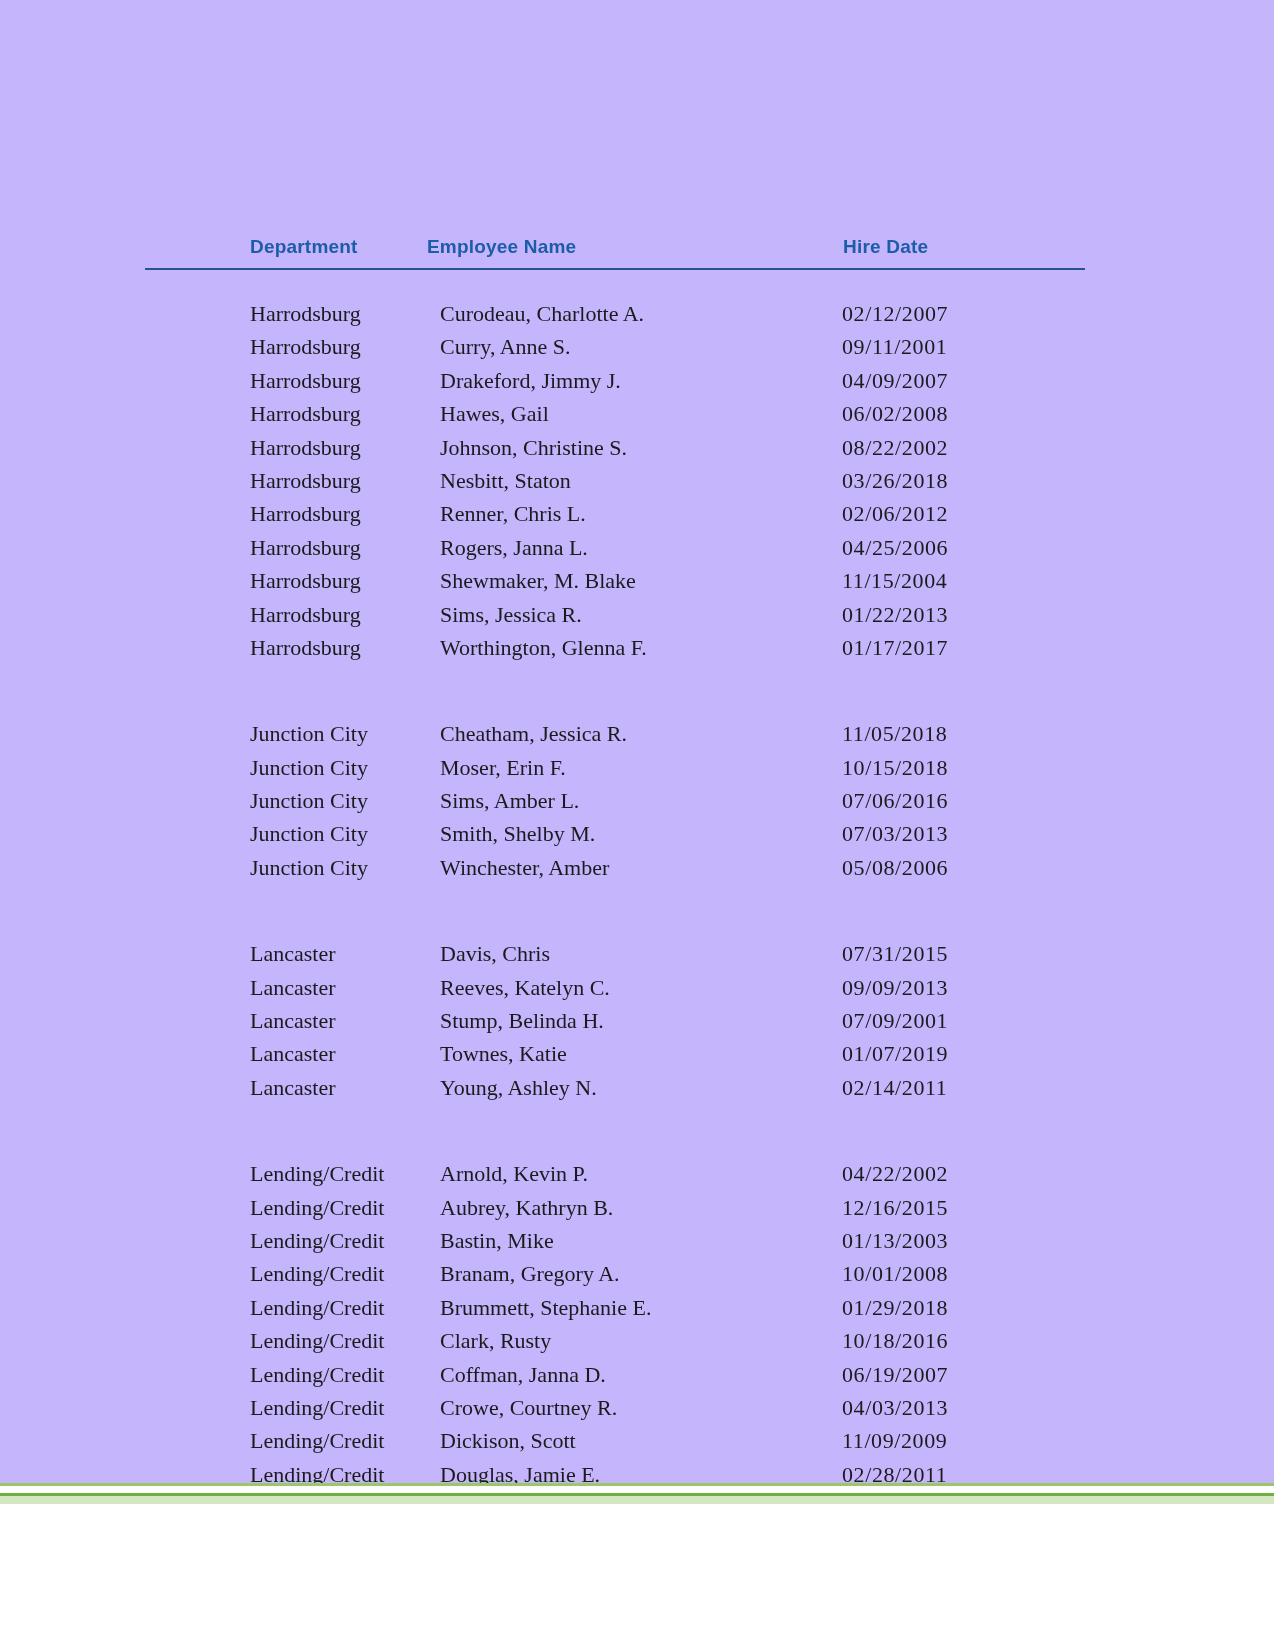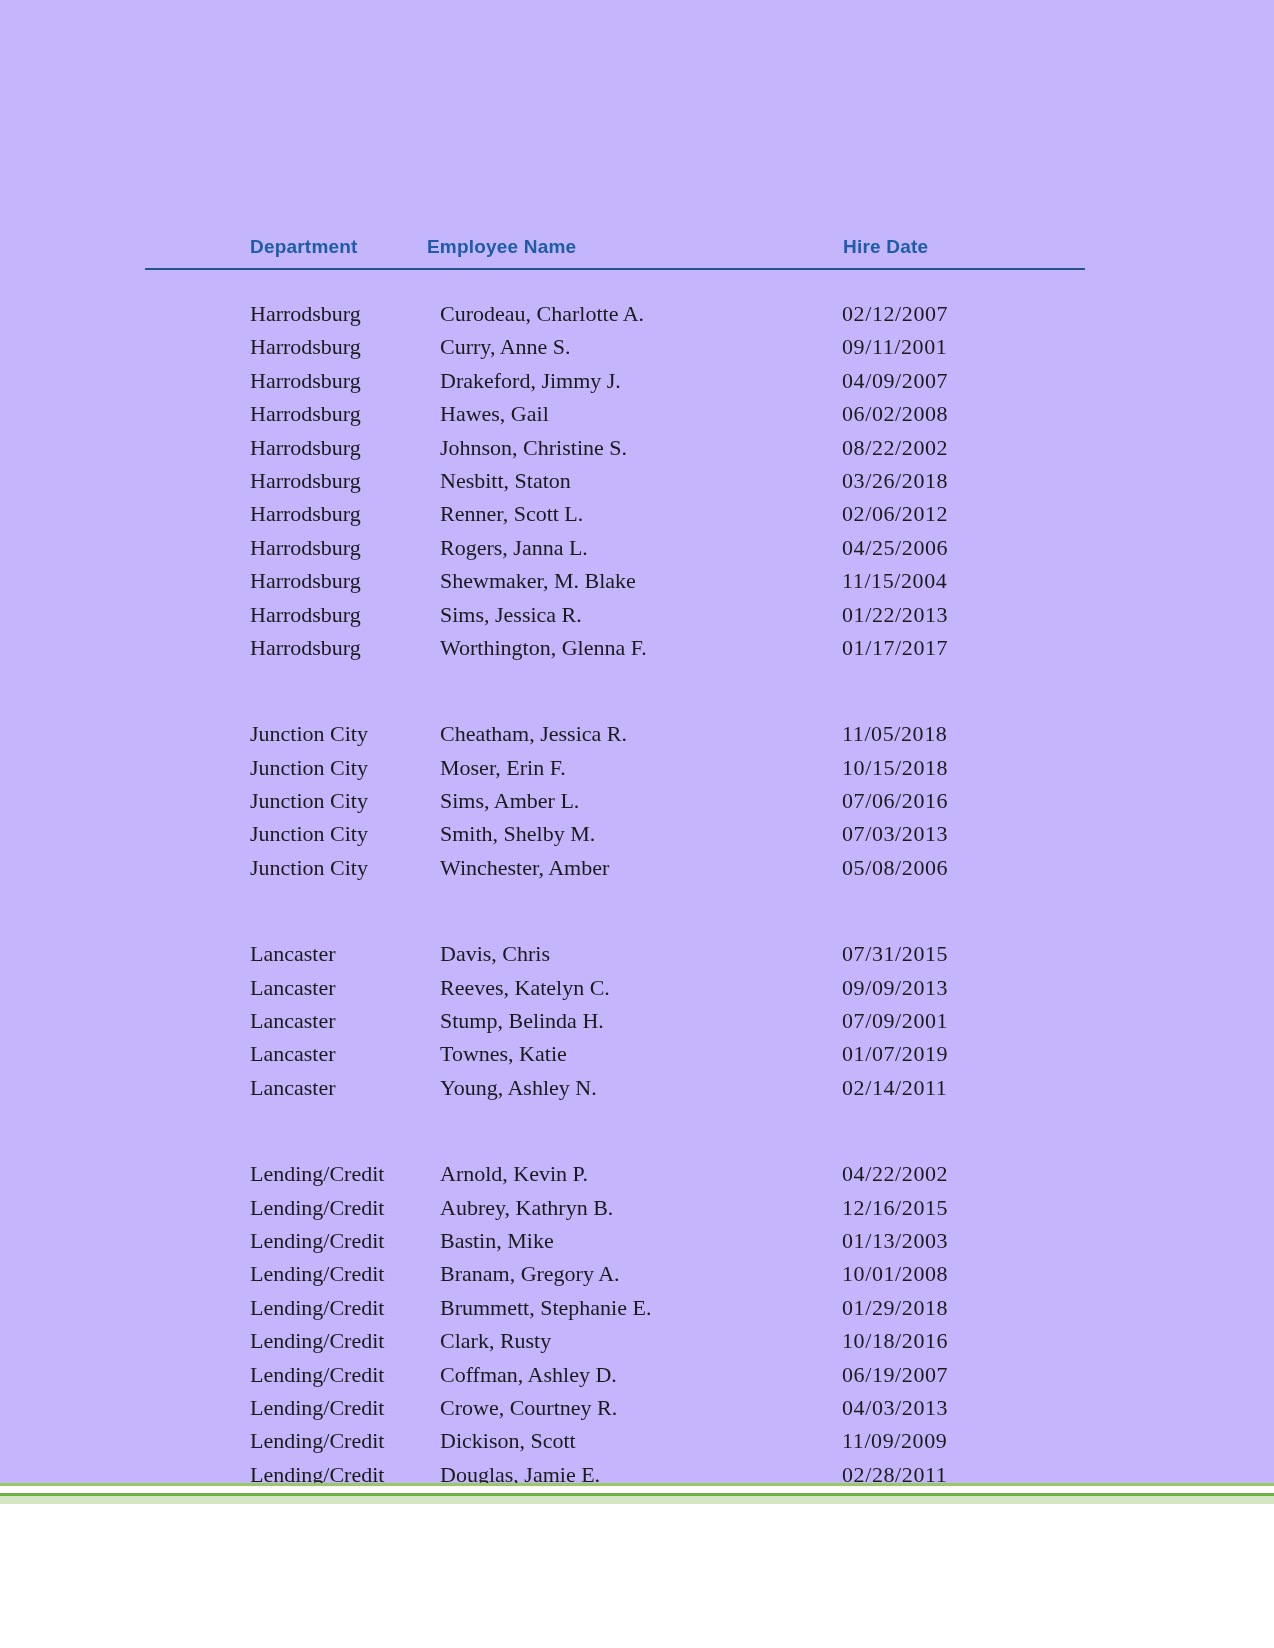--- a/index.html
+++ b/index.html
@@ -145,21 +145,21 @@
           <span class="cell cell-name">Johnson, Christine S.</span>
           <span class="cell cell-date">08/22/2002</span>
         </div>
         <div class="row">
           <span class="cell cell-dept">Harrodsburg</span>
           <span class="cell cell-name">Nesbitt, Staton</span>
           <span class="cell cell-date">03/26/2018</span>
         </div>
         <div class="row">
           <span class="cell cell-dept">Harrodsburg</span>
-          <span class="cell cell-name">Renner, Scott L.</span>
+          <span class="cell cell-name">Renner, Chris L.</span>
           <span class="cell cell-date">02/06/2012</span>
         </div>
         <div class="row">
           <span class="cell cell-dept">Harrodsburg</span>
           <span class="cell cell-name">Rogers, Janna L.</span>
           <span class="cell cell-date">04/25/2006</span>
         </div>
         <div class="row">
           <span class="cell cell-dept">Harrodsburg</span>
           <span class="cell cell-name">Shewmaker, M. Blake</span>
@@ -256,21 +256,21 @@
           <span class="cell cell-name">Brummett, Stephanie E.</span>
           <span class="cell cell-date">01/29/2018</span>
         </div>
         <div class="row">
           <span class="cell cell-dept">Lending/Credit</span>
           <span class="cell cell-name">Clark, Rusty</span>
           <span class="cell cell-date">10/18/2016</span>
         </div>
         <div class="row">
           <span class="cell cell-dept">Lending/Credit</span>
-          <span class="cell cell-name">Coffman, Ashley D.</span>
+          <span class="cell cell-name">Coffman, Janna D.</span>
           <span class="cell cell-date">06/19/2007</span>
         </div>
         <div class="row">
           <span class="cell cell-dept">Lending/Credit</span>
           <span class="cell cell-name">Crowe, Courtney R.</span>
           <span class="cell cell-date">04/03/2013</span>
         </div>
         <div class="row">
           <span class="cell cell-dept">Lending/Credit</span>
           <span class="cell cell-name">Dickison, Scott</span>

